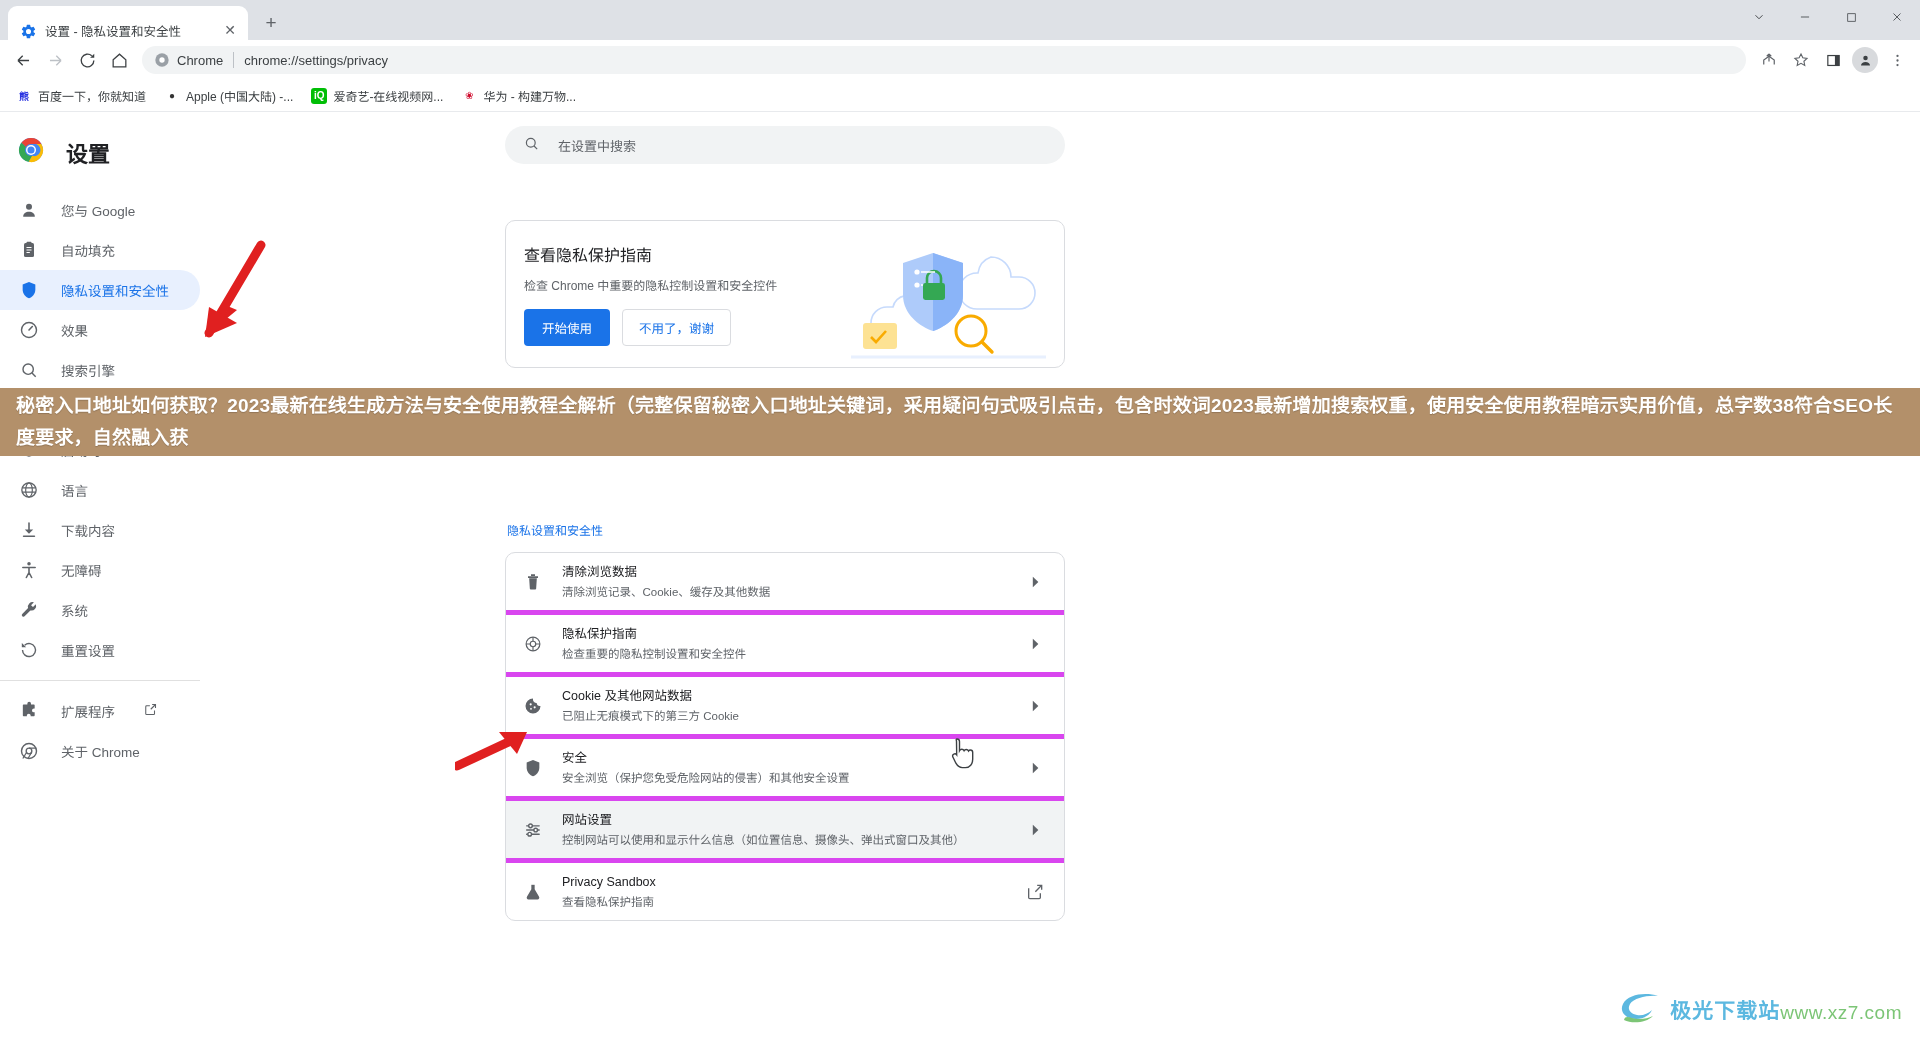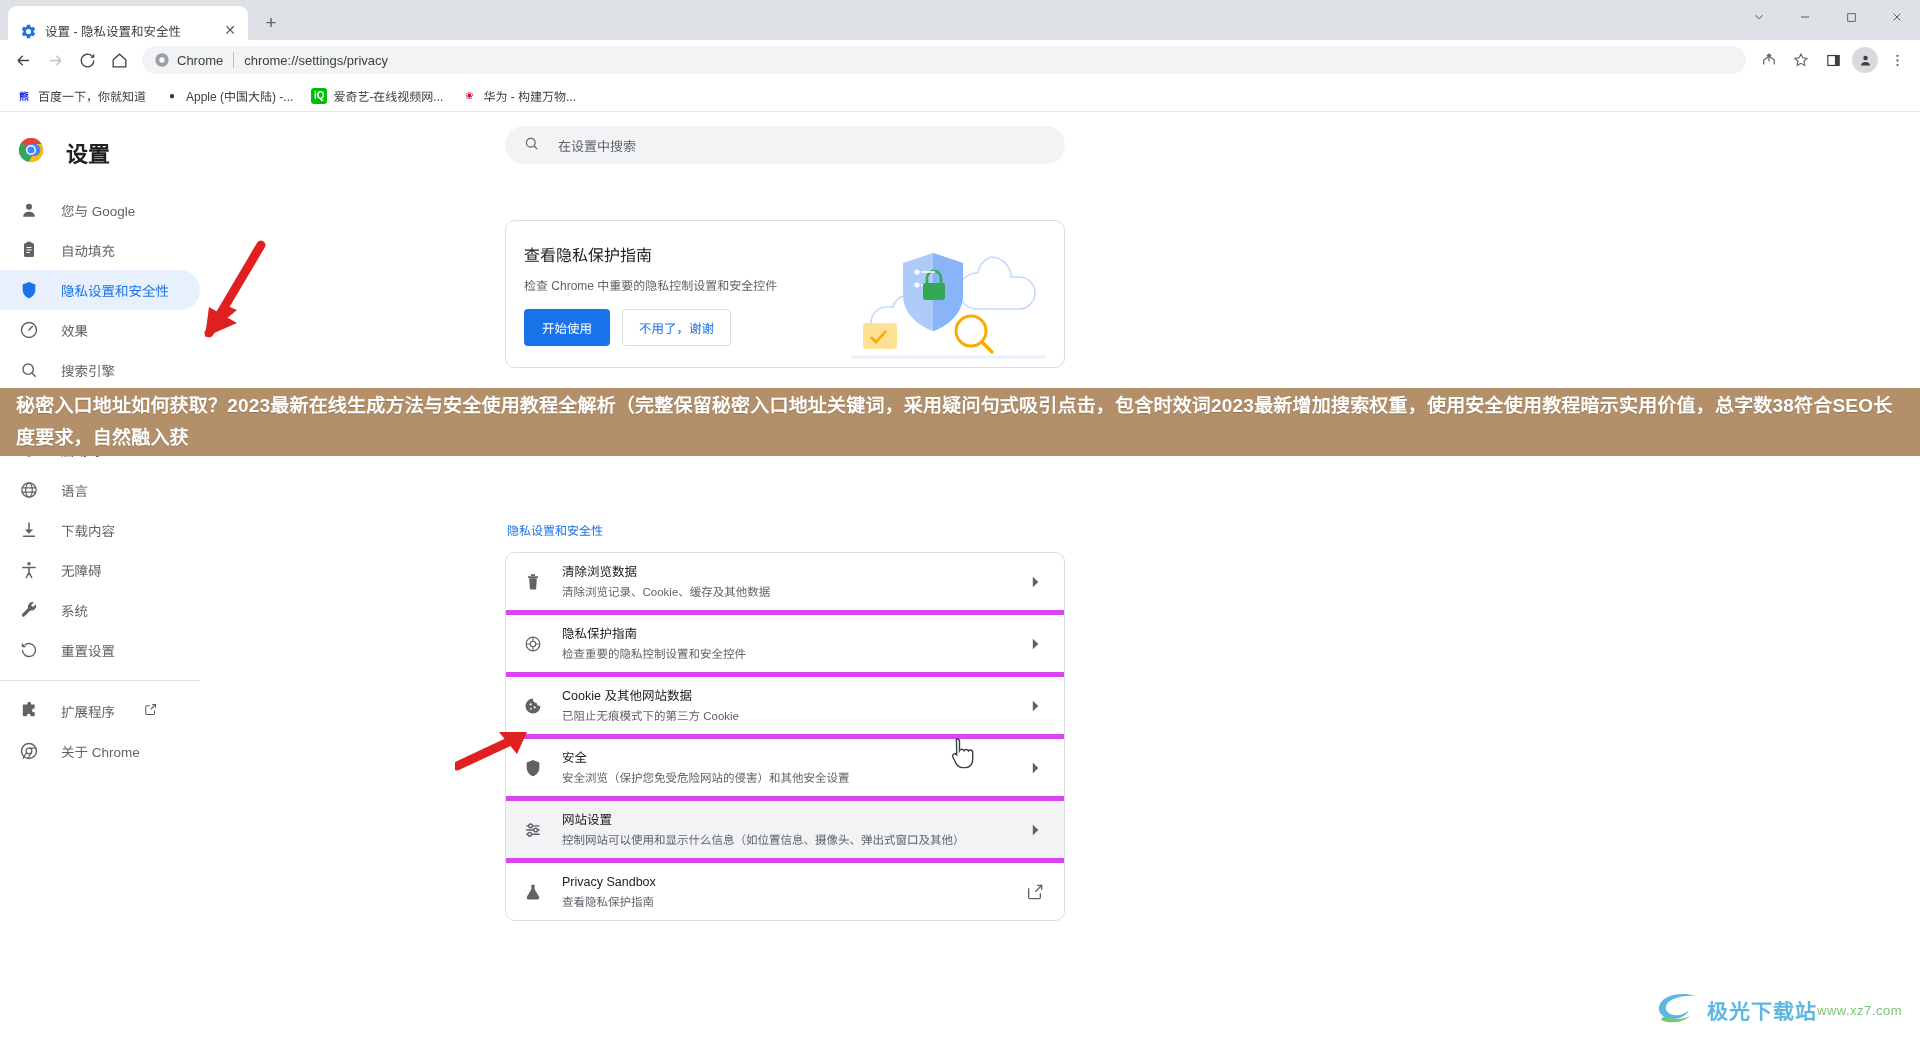--- a/index.html
+++ b/index.html
@@ -192,21 +192,21 @@
   
   .arrow { position: absolute; z-index: 50; pointer-events: none; }
 
   
   .watermark {
     position: absolute; right: 18px; bottom: 8px; z-index: 45;
     display: flex; align-items: center; gap: 8px;
   }
   .wm-text { display: flex; flex-direction: row; line-height: 1; }
   .wm-main { font-size: 21px; font-weight: bold; color: #5cb8e0; letter-spacing: 1px; }
-  .wm-sub { font-size: 13px; color: #7cc576; letter-spacing: .5px; margin-top: 3px; }
+  .wm-sub { font-size: 19px; color: #7cc576; letter-spacing: .5px; margin-top: 3px; }
 
   
   .cursor { position: absolute; z-index: 46; }
 </style>
 </head>
 <body>
 
 <div class="app">
 
   <div class="tabstrip">

